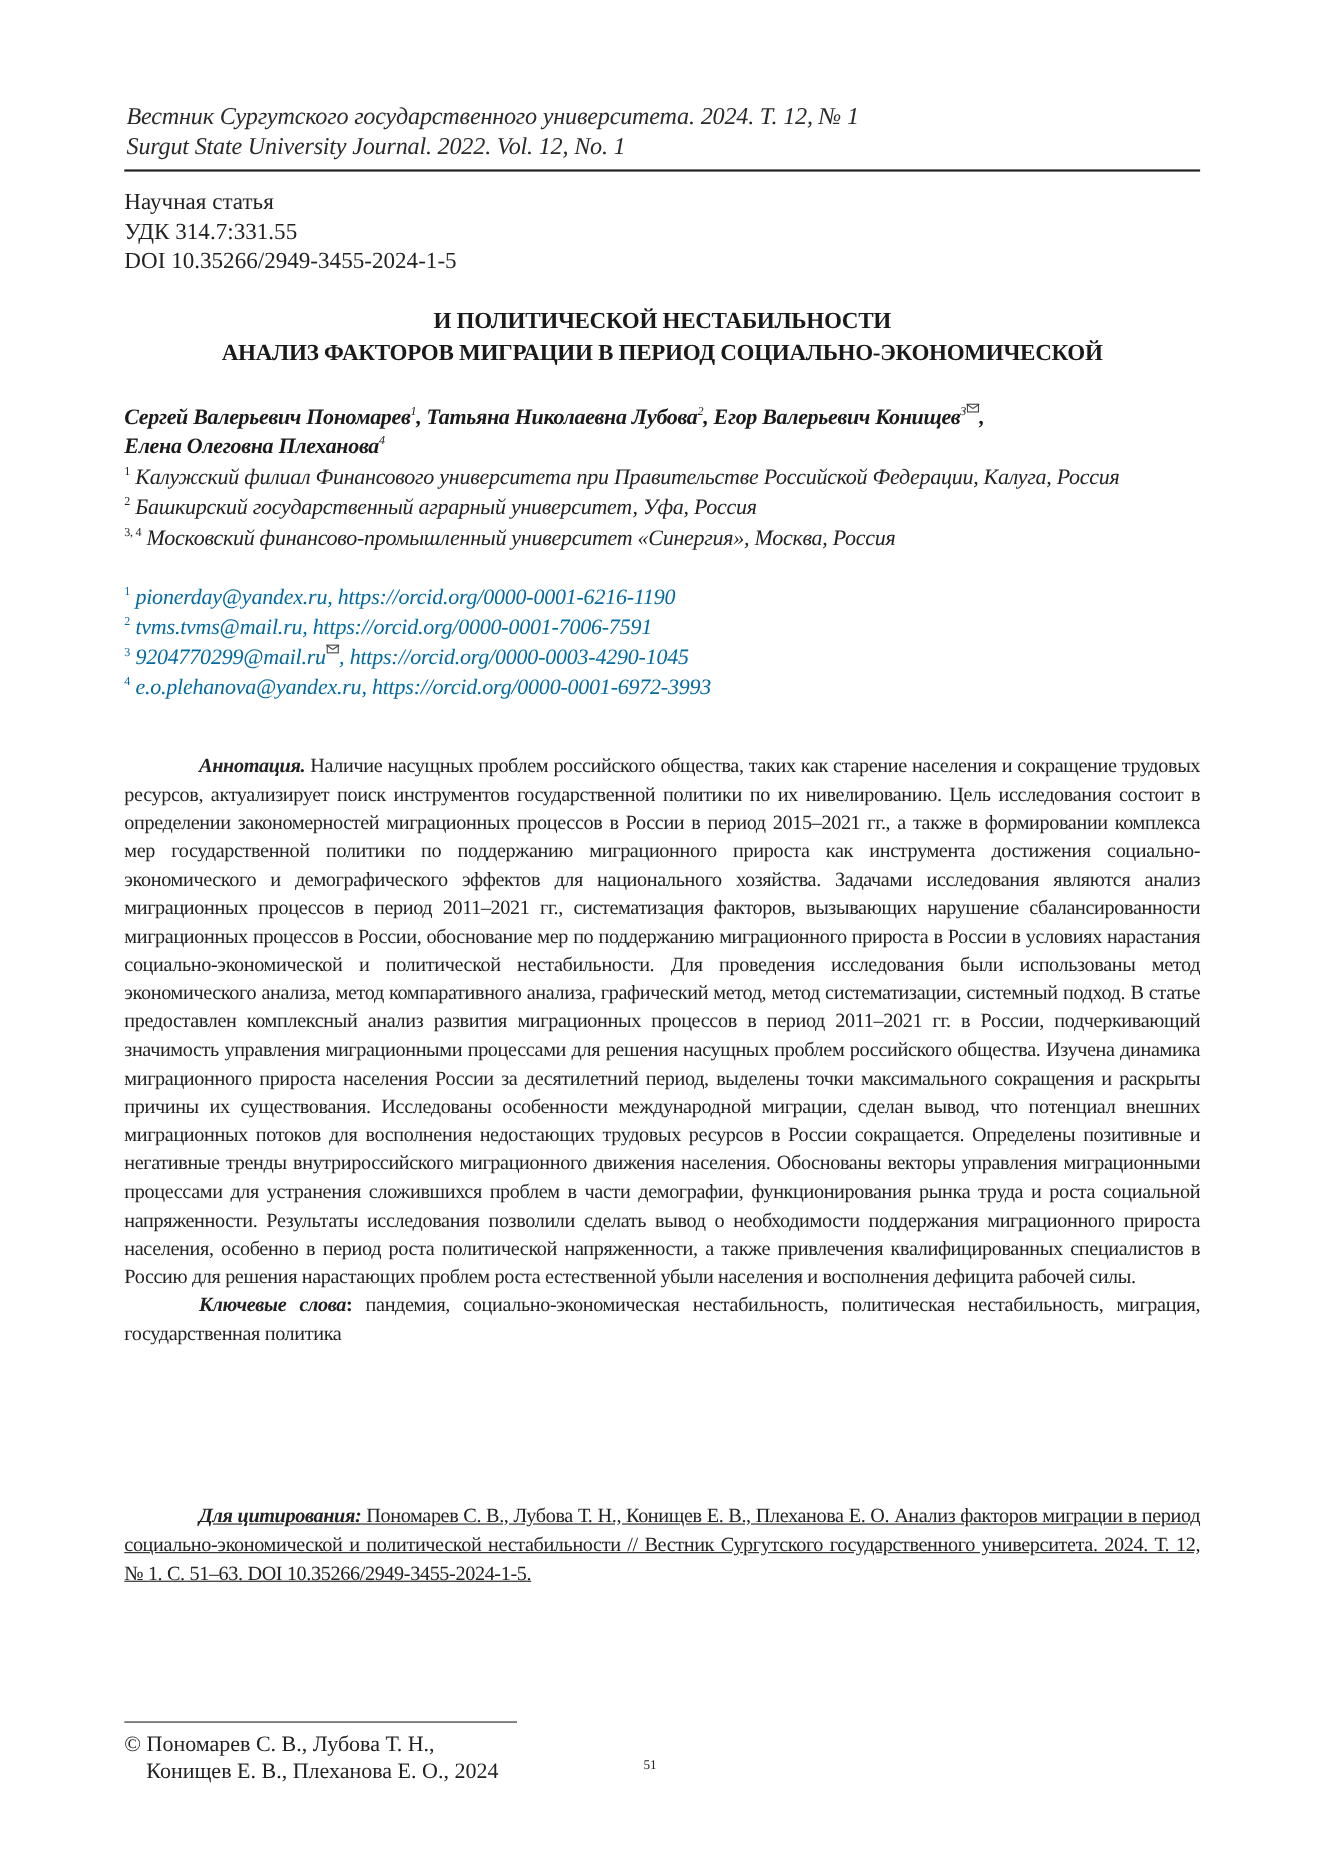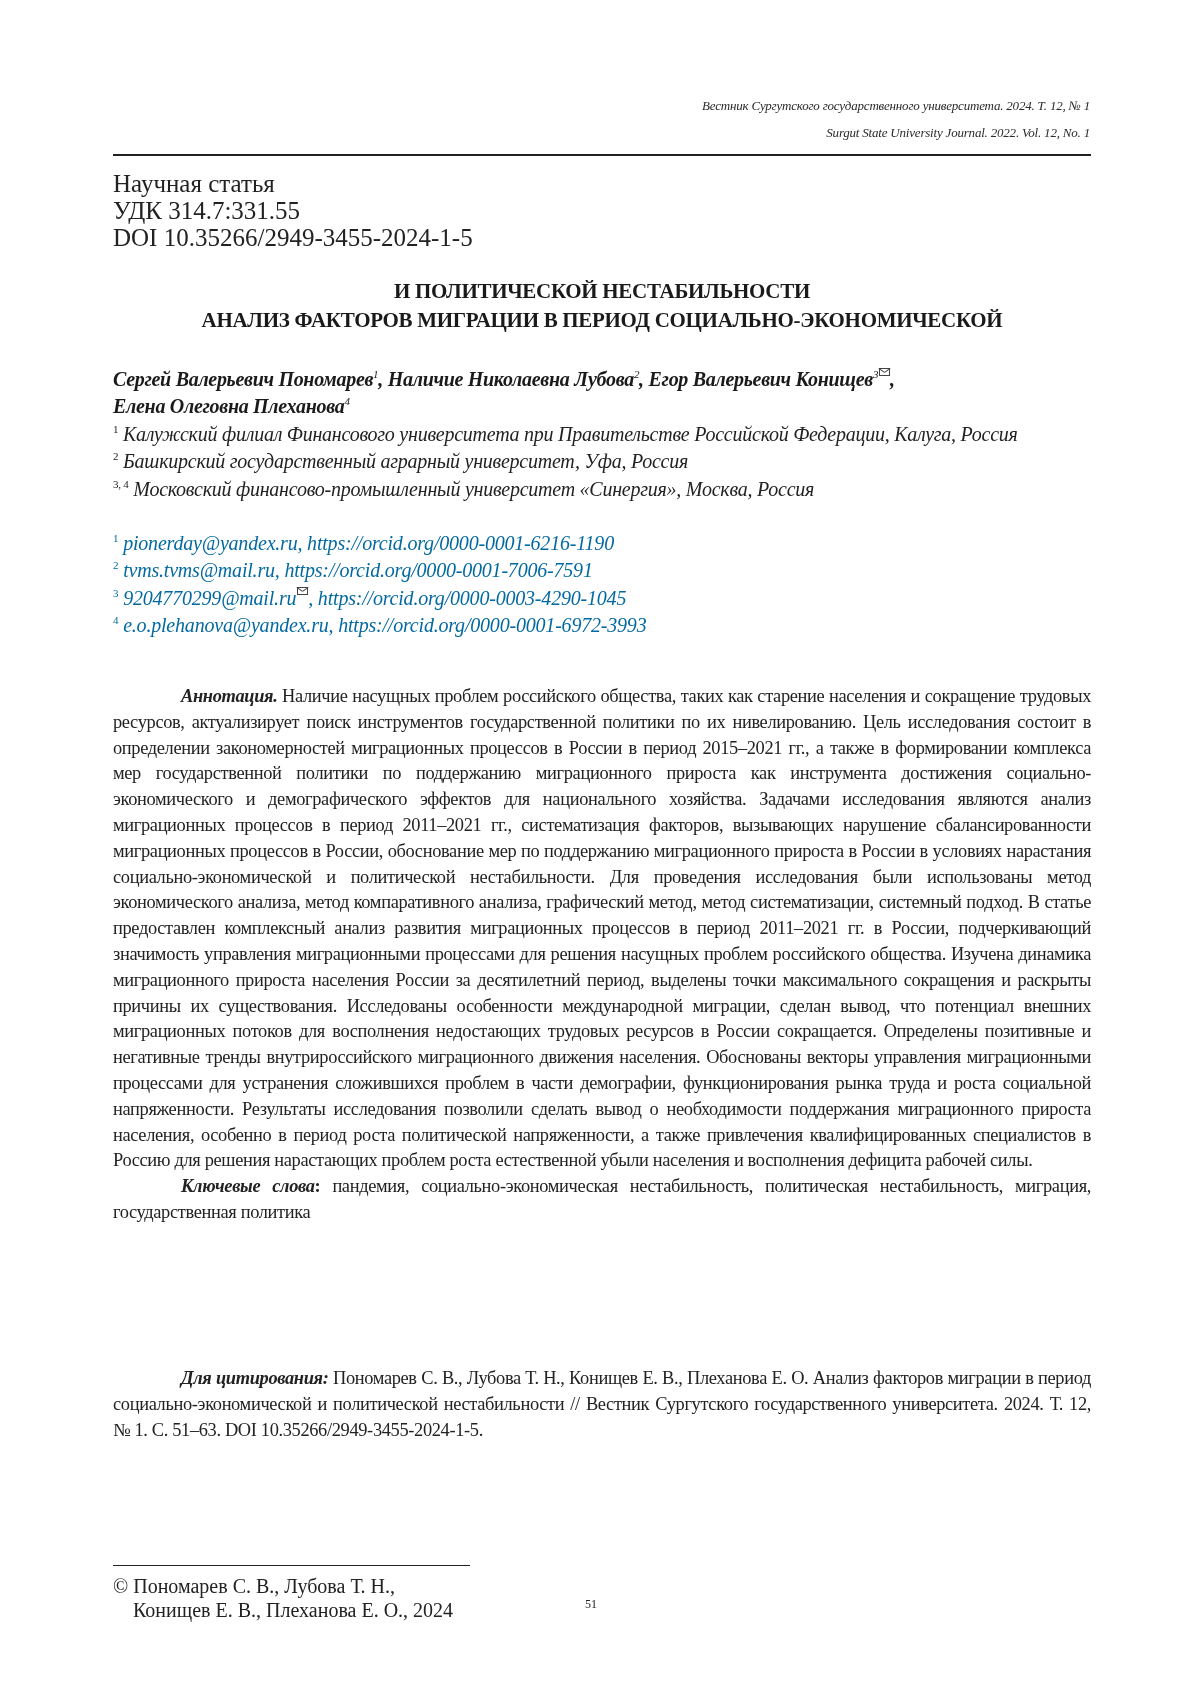--- a/index.html
+++ b/index.html
@@ -1,24 +1,24 @@
 <!DOCTYPE html>
 <html><head>
 <meta charset="utf-8">
 <style>
   html, body { margin: 0; padding: 0; background: #ffffff; }
   body { width: 1200px; height: 1697px; position: relative; overflow: hidden;
          font-family: "Liberation Serif", "DejaVu Serif", serif; color: #1e1e1e; }
   .page { position: absolute; left: 0; top: 0; width: 1200px; height: 1697px; }
 
-  .running-header { position: absolute; left: 115px; width: 975px; top: 92px; text-align: right;
-                    font-style: italic; font-size: 13px; line-height: 27px; color: #2a2a2a; letter-spacing: -0.2px; }
+  .running-header { position: absolute; left: 115px; width: 975px; top: 92px; text-align: left;
+                    font-style: italic; font-size: 22px; line-height: 27px; color: #2a2a2a; letter-spacing: -0.2px; }
   .header-rule { position: absolute; left: 113px; width: 978px; top: 154px; height: 0; border-top: 2.5px solid #222; }
 
-  .meta { position: absolute; left: 113px; top: 170px; font-size: 25px; line-height: 27px; color: #222; }
+  .meta { position: absolute; left: 113px; top: 170px; font-size: 21px; line-height: 27px; color: #222; }
   .meta div { white-space: nowrap; }
 
   .title { position: absolute; left: 113px; width: 978px; top: 277px; text-align: center;
            font-weight: bold; font-size: 21px; line-height: 29px; color: #1a1a1a; letter-spacing: -0.3px; }
 
   .authors { position: absolute; left: 113px; width: 980px; top: 366px;
              font-style: italic; font-weight: bold; font-size: 20px; line-height: 27px; color: #1a1a1a; letter-spacing: -0.3px; }
   .authors sup { font-size: 11px; font-weight: normal; vertical-align: 8px; line-height: 0; }
   .mail-icon { display: inline-block; width: 11px; height: 8px; border: 1px solid #444; position: relative;
                vertical-align: 10px; margin-left: 1px; box-sizing: border-box; }
@@ -32,21 +32,21 @@
   .affiliations sup, .contacts sup { font-size: 11px; vertical-align: 8px; line-height: 0; font-style: normal; }
   .contacts { position: absolute; left: 113px; width: 985px; top: 530px;
               font-style: italic; font-size: 20px; line-height: 27.3px; color: #0369a1; letter-spacing: -0.2px; }
 
   .abstract { position: absolute; left: 113px; width: 978px; top: 684px;
               font-size: 18.4px; line-height: 25.8px; text-align: justify; color: #222; letter-spacing: -0.35px; }
   .abstract p { margin: 0; text-indent: 68px; }
   .lbl { font-weight: bold; font-style: italic; }
 
   .citation { position: absolute; left: 113px; width: 978px; top: 1366px;
-              font-size: 18.4px; line-height: 25.8px; text-align: justify; color: #222; letter-spacing: -0.35px; }
+              font-size: 18.4px; line-height: 25.8px; text-align: justify; color: #222; letter-spacing: -0.35px; text-decoration: underline; }
   .citation p { margin: 0; text-indent: 68px; }
 
   .footnote-rule { position: absolute; left: 113px; width: 357px; top: 1565px; border-top: 1.5px solid #222; }
   .copyright { position: absolute; left: 113px; top: 1575px; font-size: 20px; line-height: 23.5px; color: #222; }
   .copyright .l2 { padding-left: 20px; }
   .page-number { position: absolute; left: 585px; top: 1597px; font-size: 12px; color: #222; }
 </style>
 </head>
 <body>
 
@@ -64,21 +64,21 @@
     <div>DOI 10.35266/2949-3455-2024-1-5</div>
   </div>
 
   <div class="title">
     <div>И ПОЛИТИЧЕСКОЙ НЕСТАБИЛЬНОСТИ</div>
     <div>АНАЛИЗ ФАКТОРОВ МИГРАЦИИ В ПЕРИОД СОЦИАЛЬНО-ЭКОНОМИЧЕСКОЙ</div>
   </div>
 
   <div class="authors">
     <div>
-      <span>Сергей Валерьевич Пономарев</span><sup>1</sup><span>, </span><span>Наличие Николаевна Лубова</span><sup>2</sup><span>, </span><span>Егор Валерьевич Конищев</span><sup>3</sup><span class="mail-icon"></span><span>,</span>
+      <span>Сергей Валерьевич Пономарев</span><sup>1</sup><span>, </span><span>Татьяна Николаевна Лубова</span><sup>2</sup><span>, </span><span>Егор Валерьевич Конищев</span><sup>3</sup><span class="mail-icon"></span><span>,</span>
     </div>
     <div>
       <span>Елена Олеговна Плеханова</span><sup>4</sup>
     </div>
   </div>
 
   <div class="affiliations">
     <div><sup>1</sup> <span>Калужский филиал Финансового университета при Правительстве Российской Федерации, Калуга, Россия</span></div>
     <div><sup>2</sup> <span>Башкирский государственный аграрный университет, Уфа, Россия</span></div>
     <div><sup>3, 4</sup> <span>Московский финансово-промышленный университет «Синергия», Москва, Россия</span></div>

